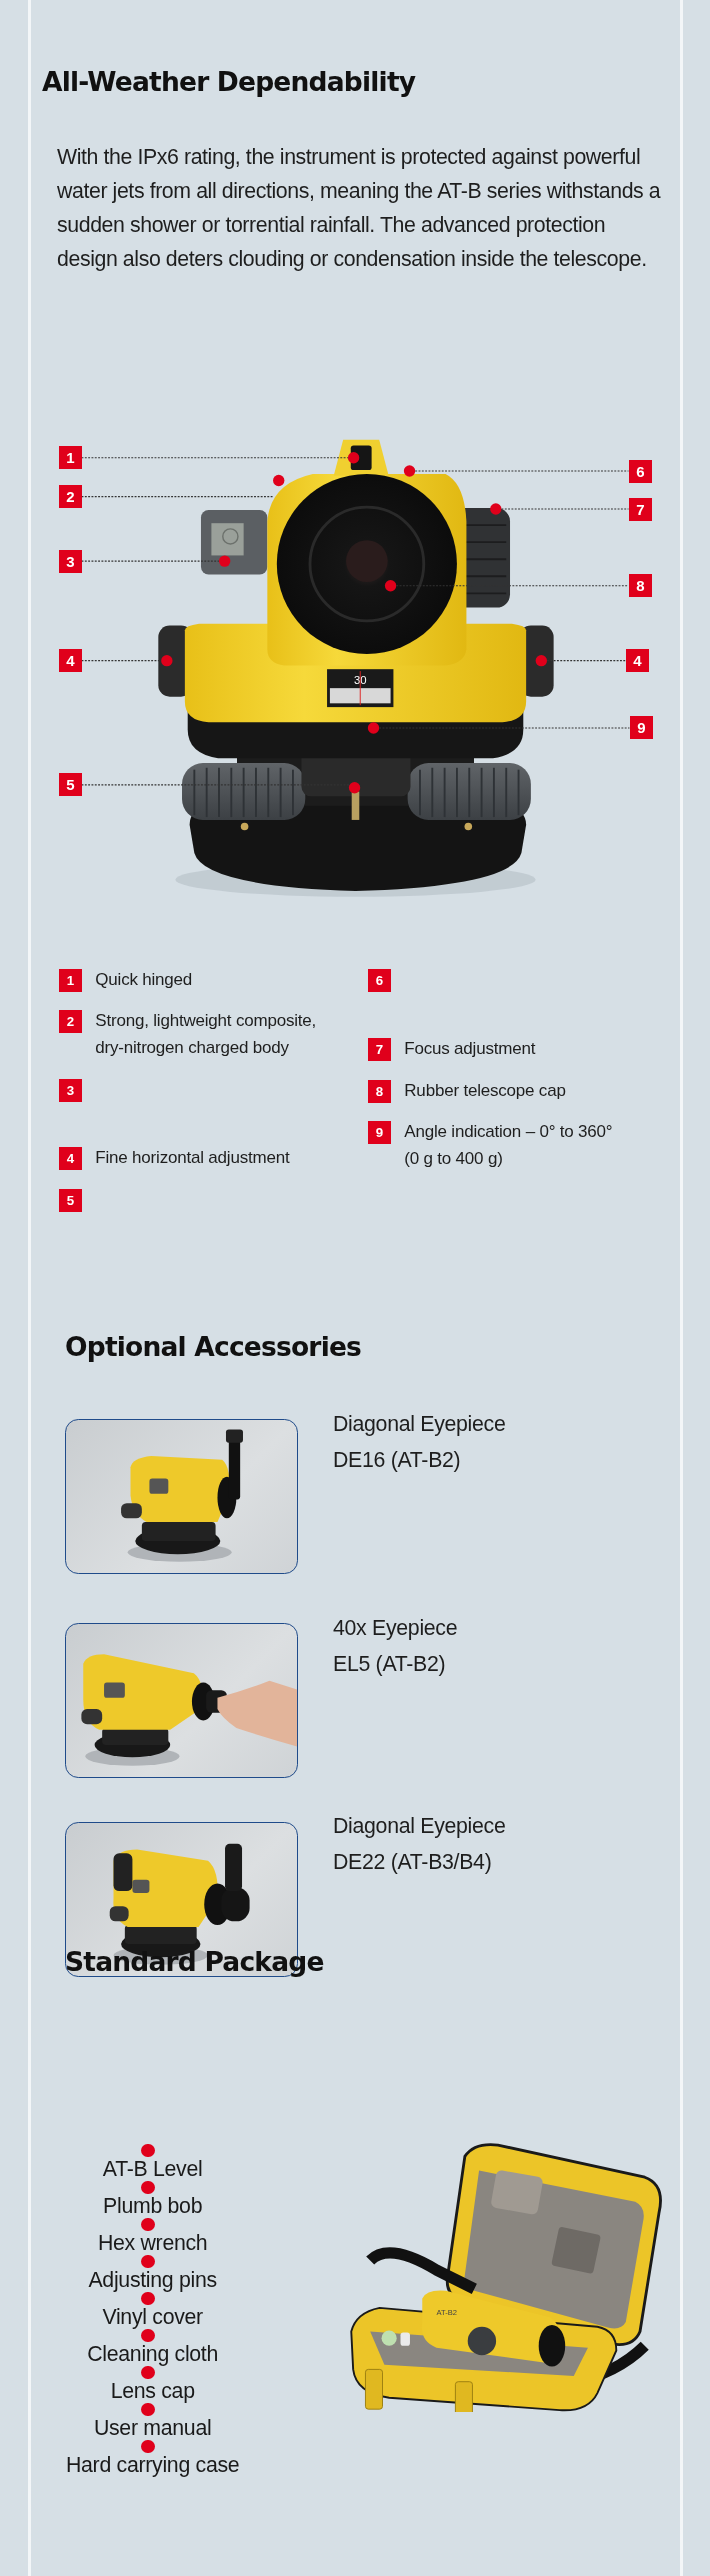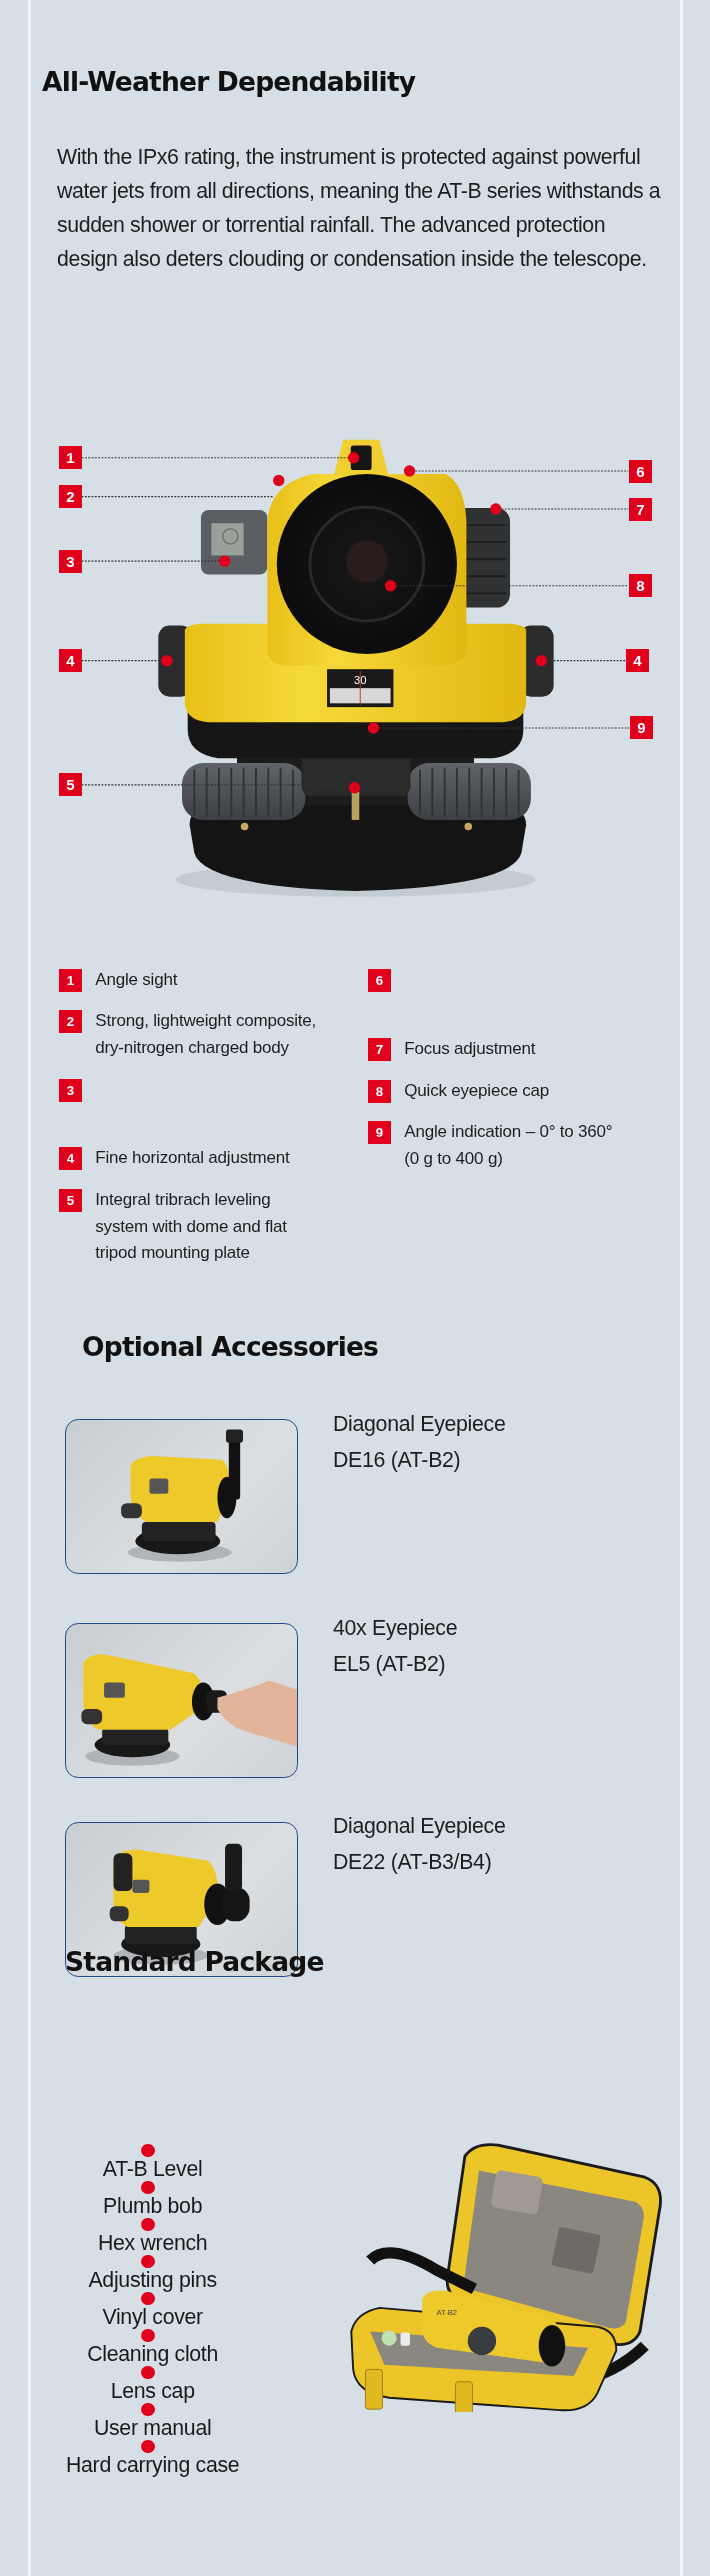--- a/index.html
+++ b/index.html
@@ -160,54 +160,53 @@
   <div class="badge" style="left:59px; top:356px;">5</div>
   <div class="badge" style="left:629px; top:43px;">6</div>
   <div class="badge" style="left:629px; top:81px;">7</div>
   <div class="badge" style="left:629px; top:157px;">8</div>
   <div class="badge" style="left:626px; top:232px;">4</div>
   <div class="badge" style="left:630px; top:299px;">9</div>
 </div>
 
 <div class="legend-item" style="left:59px; top:967px; width:284px;">
   <span class="lbadge">1</span>
-  <span class="ltext">Angle sight</span>
+  <span class="ltext">Quick hinged</span>
 </div>
 <div class="legend-item" style="left:59px; top:1008px; width:284px;">
   <span class="lbadge">2</span>
   <span class="ltext">Strong, lightweight composite, dry-nitrogen charged body</span>
 </div>
 <div class="legend-item" style="left:59px; top:1077px; width:294px;">
   <span class="lbadge">3</span>
 </div>
 <div class="legend-item" style="left:59px; top:1145px; width:284px;">
   <span class="lbadge">4</span>
   <span class="ltext">Fine horizontal adjustment</span>
 </div>
 <div class="legend-item" style="left:59px; top:1187px; width:256px;">
   <span class="lbadge">5</span>
-  <span class="ltext">Integral tribrach leveling system with dome and flat tripod mounting plate</span>
 </div>
 <div class="legend-item" style="left:368px; top:967px; width:265px;">
   <span class="lbadge">6</span>
 </div>
 <div class="legend-item" style="left:368px; top:1036px; width:265px;">
   <span class="lbadge">7</span>
   <span class="ltext">Focus adjustment</span>
 </div>
 <div class="legend-item" style="left:368px; top:1078px; width:265px;">
   <span class="lbadge">8</span>
-  <span class="ltext">Quick eyepiece cap</span>
+  <span class="ltext">Rubber telescope cap</span>
 </div>
 <div class="legend-item" style="left:368px; top:1119px; width:256px;">
   <span class="lbadge">9</span>
   <span class="ltext">Angle indication – 0° to 360° (0 g to 400 g)</span>
 </div>
 
-<h2 class="section-title" style="left:65px; top:1331px;margin-left:17px;">Optional Accessories</h2>
+<h2 class="section-title" style="left:65px; top:1331px;">Optional Accessories</h2>
 
 <div class="acc-thumb" style="top:1419px;">
   <svg width="233" height="155" viewBox="0 0 246 164">
     <ellipse cx="120" cy="140" rx="55" ry="10" fill="#b0b4b8"></ellipse>
     <ellipse cx="118" cy="128" rx="45" ry="14" fill="#181818"></ellipse>
     <rect x="80" y="108" width="78" height="20" rx="4" fill="#222"></rect>
     <path d="M68 50 Q70 40 90 38 L165 42 Q175 50 172 80 L160 108 L85 108 Q70 100 68 80 Z" fill="#eec92a"></path>
     <rect x="88" y="62" width="20" height="16" rx="3" fill="#555"></rect>
     <rect x="58" y="88" width="22" height="16" rx="6" fill="#333"></rect>
     <ellipse cx="170" cy="82" rx="10" ry="22" fill="#111"></ellipse>

